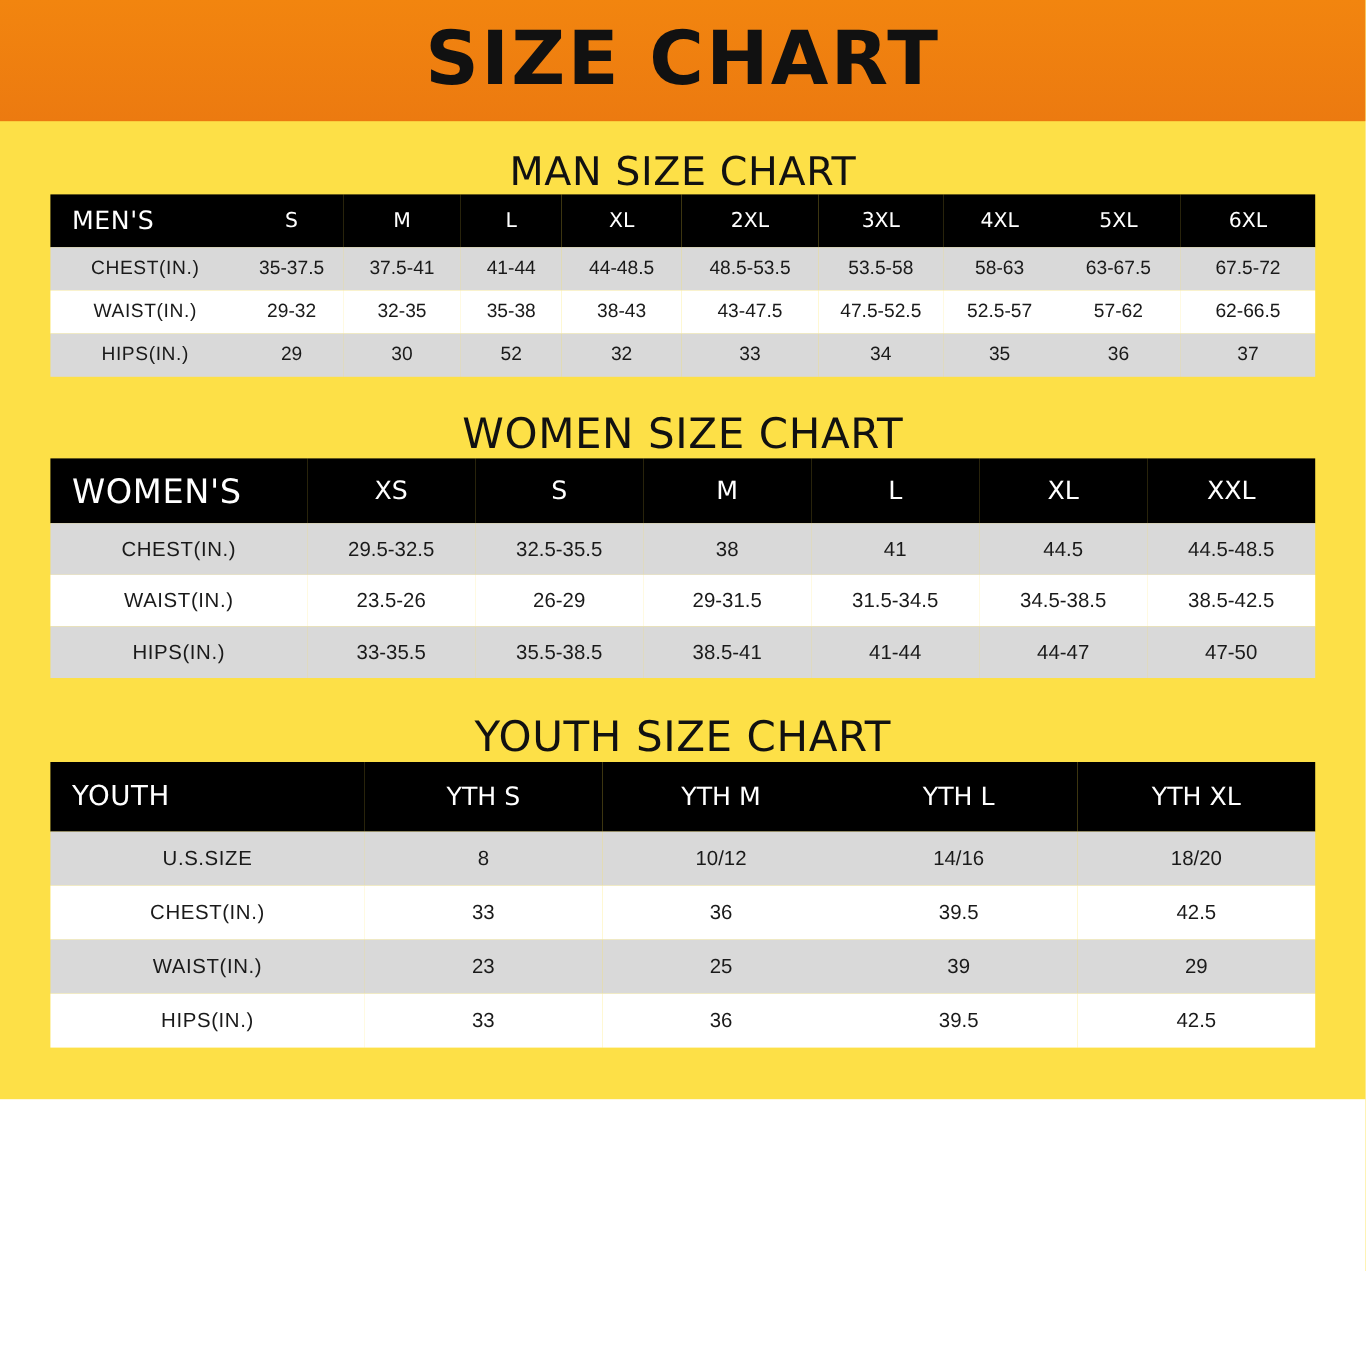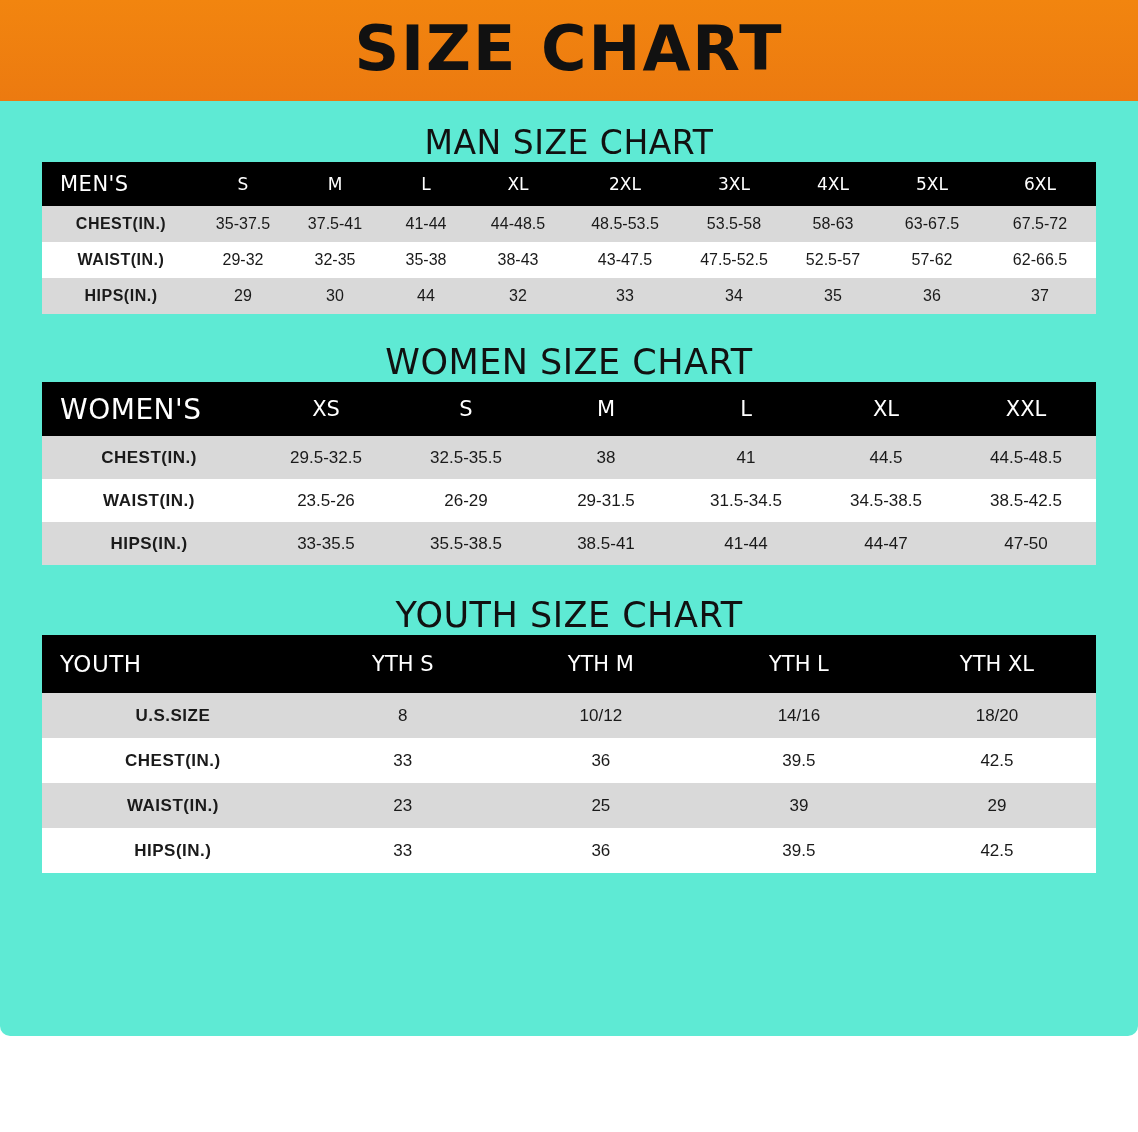--- a/index.html
+++ b/index.html
@@ -9,23 +9,22 @@
   body {
     width: 1138px;
     height: 1132px;
     background: #ffffff;
     font-family: "Liberation Sans", sans-serif;
     overflow: hidden;
   }
   .page {
     position: relative;
     width: 1138px;
-    height: 1036px;
-    background: #5eead4;
-    border-radius: 10px;
+    height: 916px;
+    background: #fde047;
   }
 
   
   .banner {
     height: 101px;
     background: #f07d11;
     background: linear-gradient(180deg, #f2850f 0%, #ec7a10 100%);
     display: flex;
     align-items: center;
     justify-content: center;
@@ -82,21 +81,21 @@
     vertical-align: middle;
   }
   table.sz thead th {
     background: #000;
     color: #fff;
     font-family: "DejaVu Sans", sans-serif;
     font-weight: normal;
   }
   .rowlabel {
     font-family: "Liberation Sans", sans-serif;
-    font-weight: bold;
+    font-weight: normal;
     letter-spacing: 0.5px;
     margin-top: 37px;
   }
 
   
   .men thead th { height: 44px; font-size: 17px; }
   .men thead th.first {
     text-align: left;
     padding-left: 18px;
     font-size: 21px;
@@ -205,21 +204,21 @@
           <td>43-47.5</td>
           <td>47.5-52.5</td>
           <td>52.5-57</td>
           <td>57-62</td>
           <td>62-66.5</td>
         </tr>
         <tr class="alt">
           <td class="first rowlabel">HIPS(IN.)</td>
           <td>29</td>
           <td>30</td>
-          <td>44</td>
+          <td>52</td>
           <td>32</td>
           <td>33</td>
           <td>34</td>
           <td>35</td>
           <td>36</td>
           <td>37</td>
         </tr>
       </tbody>
     </table>
   </div>

